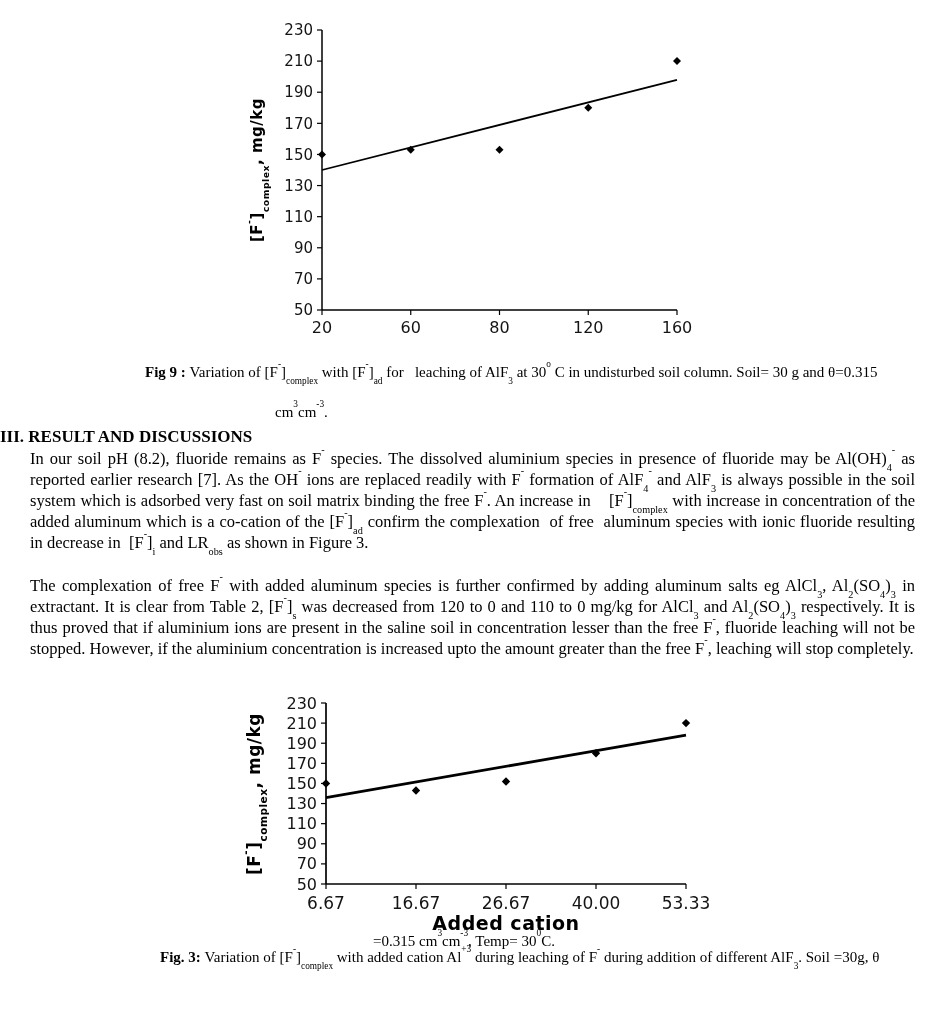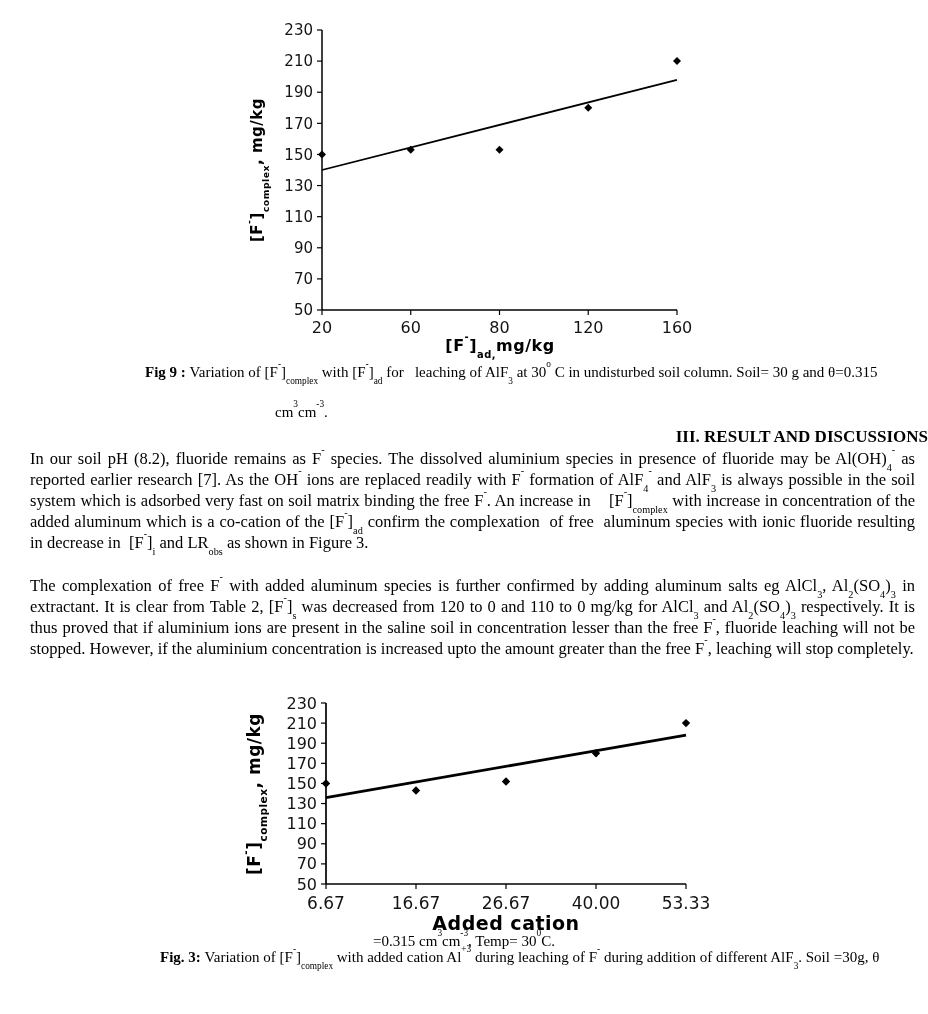--- a/index.html
+++ b/index.html
@@ -8,21 +8,21 @@
   .chart-block{position:absolute;overflow:visible;}
   .chart-block svg{position:absolute;left:0;top:0;overflow:visible;}
   .chart-block svg text{fill:#141414;font-family:"DejaVu Sans",sans-serif;}
   .ytitle{position:absolute;text-align:center;font-family:"DejaVu Sans",sans-serif;
           font-weight:bold;white-space:nowrap;transform:rotate(-90deg);letter-spacing:.5px;}
   .xtitle{position:absolute;text-align:center;font-family:"DejaVu Sans",sans-serif;
           font-weight:bold;white-space:nowrap;letter-spacing:.5px;}
   .caption{position:absolute;left:0;width:928px;font-size:15px;line-height:19px;
            white-space:nowrap;}
   .caption.center{text-align:center;white-space:normal;}
-  .heading{position:absolute;left:0;top:427px;width:928px;margin:0;text-align:right;
+  .heading{position:absolute;left:0;top:427px;width:928px;margin:0;text-align:left;
            font-size:17px;font-weight:bold;}
   .body{position:absolute;left:30px;right:13px;margin:0;text-align:justify;
         font-size:16.5px;line-height:20.9px;}
   sup{font-size:.62em;position:relative;top:-.45em;line-height:0;}
   sub{font-size:.62em;position:relative;top:.28em;line-height:0;}
 </style>
 </head>
 <body>
 
 <div class="page">
@@ -62,21 +62,20 @@
         <text x="348.25" y="327" text-anchor="middle" font-size="16">120</text>
         <line x1="437" y1="304" x2="437" y2="309" stroke="#000" stroke-width="1.2"></line>
         <text x="437" y="327" text-anchor="middle" font-size="16">160</text>
         <line x1="82" y1="164" x2="437" y2="73.77777777777777" stroke="#000000" stroke-width="1.8"></line>
         <path d="M82 144.44444444444446L86 148.44444444444446L82 152.44444444444446L78 148.44444444444446Z" fill="#000000"></path>
         <path d="M170.75 139.77777777777777L174.75 143.77777777777777L170.75 147.77777777777777L166.75 143.77777777777777Z" fill="#000000"></path>
         <path d="M259.5 139.77777777777777L263.5 143.77777777777777L259.5 147.77777777777777L255.5 143.77777777777777Z" fill="#000000"></path>
         <path d="M348.25 97.77777777777777L352.25 101.77777777777777L348.25 105.77777777777777L344.25 101.77777777777777Z" fill="#000000"></path>
         <path d="M437 51.111111111111114L441 55.111111111111114L437 59.111111111111114L433 55.111111111111114Z" fill="#000000"></path>
       </svg>
-    <div class="xtitle" style="left:110px;top:330px;width:300px;font-size:16px;">[F<sup>-</sup>]<sub>ad,</sub>mg/kg</div>
   </section>
 
   <div class="caption" style="top:363px;padding-left:145px;">
     <b>Fig 9 :</b><span>&nbsp;Variation of [F<sup>-</sup>]<sub>complex</sub> with [F<sup>-</sup>]<sub>ad</sub> for&nbsp;&nbsp; leaching of AlF<sub>3</sub> at 30<sup>o</sup> C in undisturbed soil column. Soil= 30 g and θ=0.315</span>
   </div>
   <div class="caption" style="top:403px;padding-left:275px;">cm<sup>3</sup>cm<sup>-3</sup>.</div>
 
   <h2 class="heading">III. RESULT AND DISCUSSIONS</h2>
 
   <p class="body" style="top:449px;">In our soil pH (8.2), fluoride remains as F<sup>-</sup> species. The dissolved aluminium species in presence of fluoride may be Al(OH)<sub>4</sub><sup>-</sup> as reported earlier research [7]. As the OH<sup>-</sup> ions are replaced readily with F<sup>-</sup> formation of AlF<sub>4</sub><sup>-</sup> and AlF<sub>3</sub> is always possible in the soil system which is adsorbed very fast on soil matrix binding the free F<sup>-</sup>. An increase in&nbsp;&nbsp;&nbsp; [F<sup>-</sup>]<sub>complex</sub> with increase in concentration of the added aluminum which is a co-cation of the [F<sup>-</sup>]<sub>ad</sub> confirm the complexation&nbsp; of free&nbsp; aluminum species with ionic fluoride resulting in decrease in&nbsp; [F<sup>-</sup>]<sub>i</sub> and LR<sub>obs</sub> as shown in Figure 3.</p>

